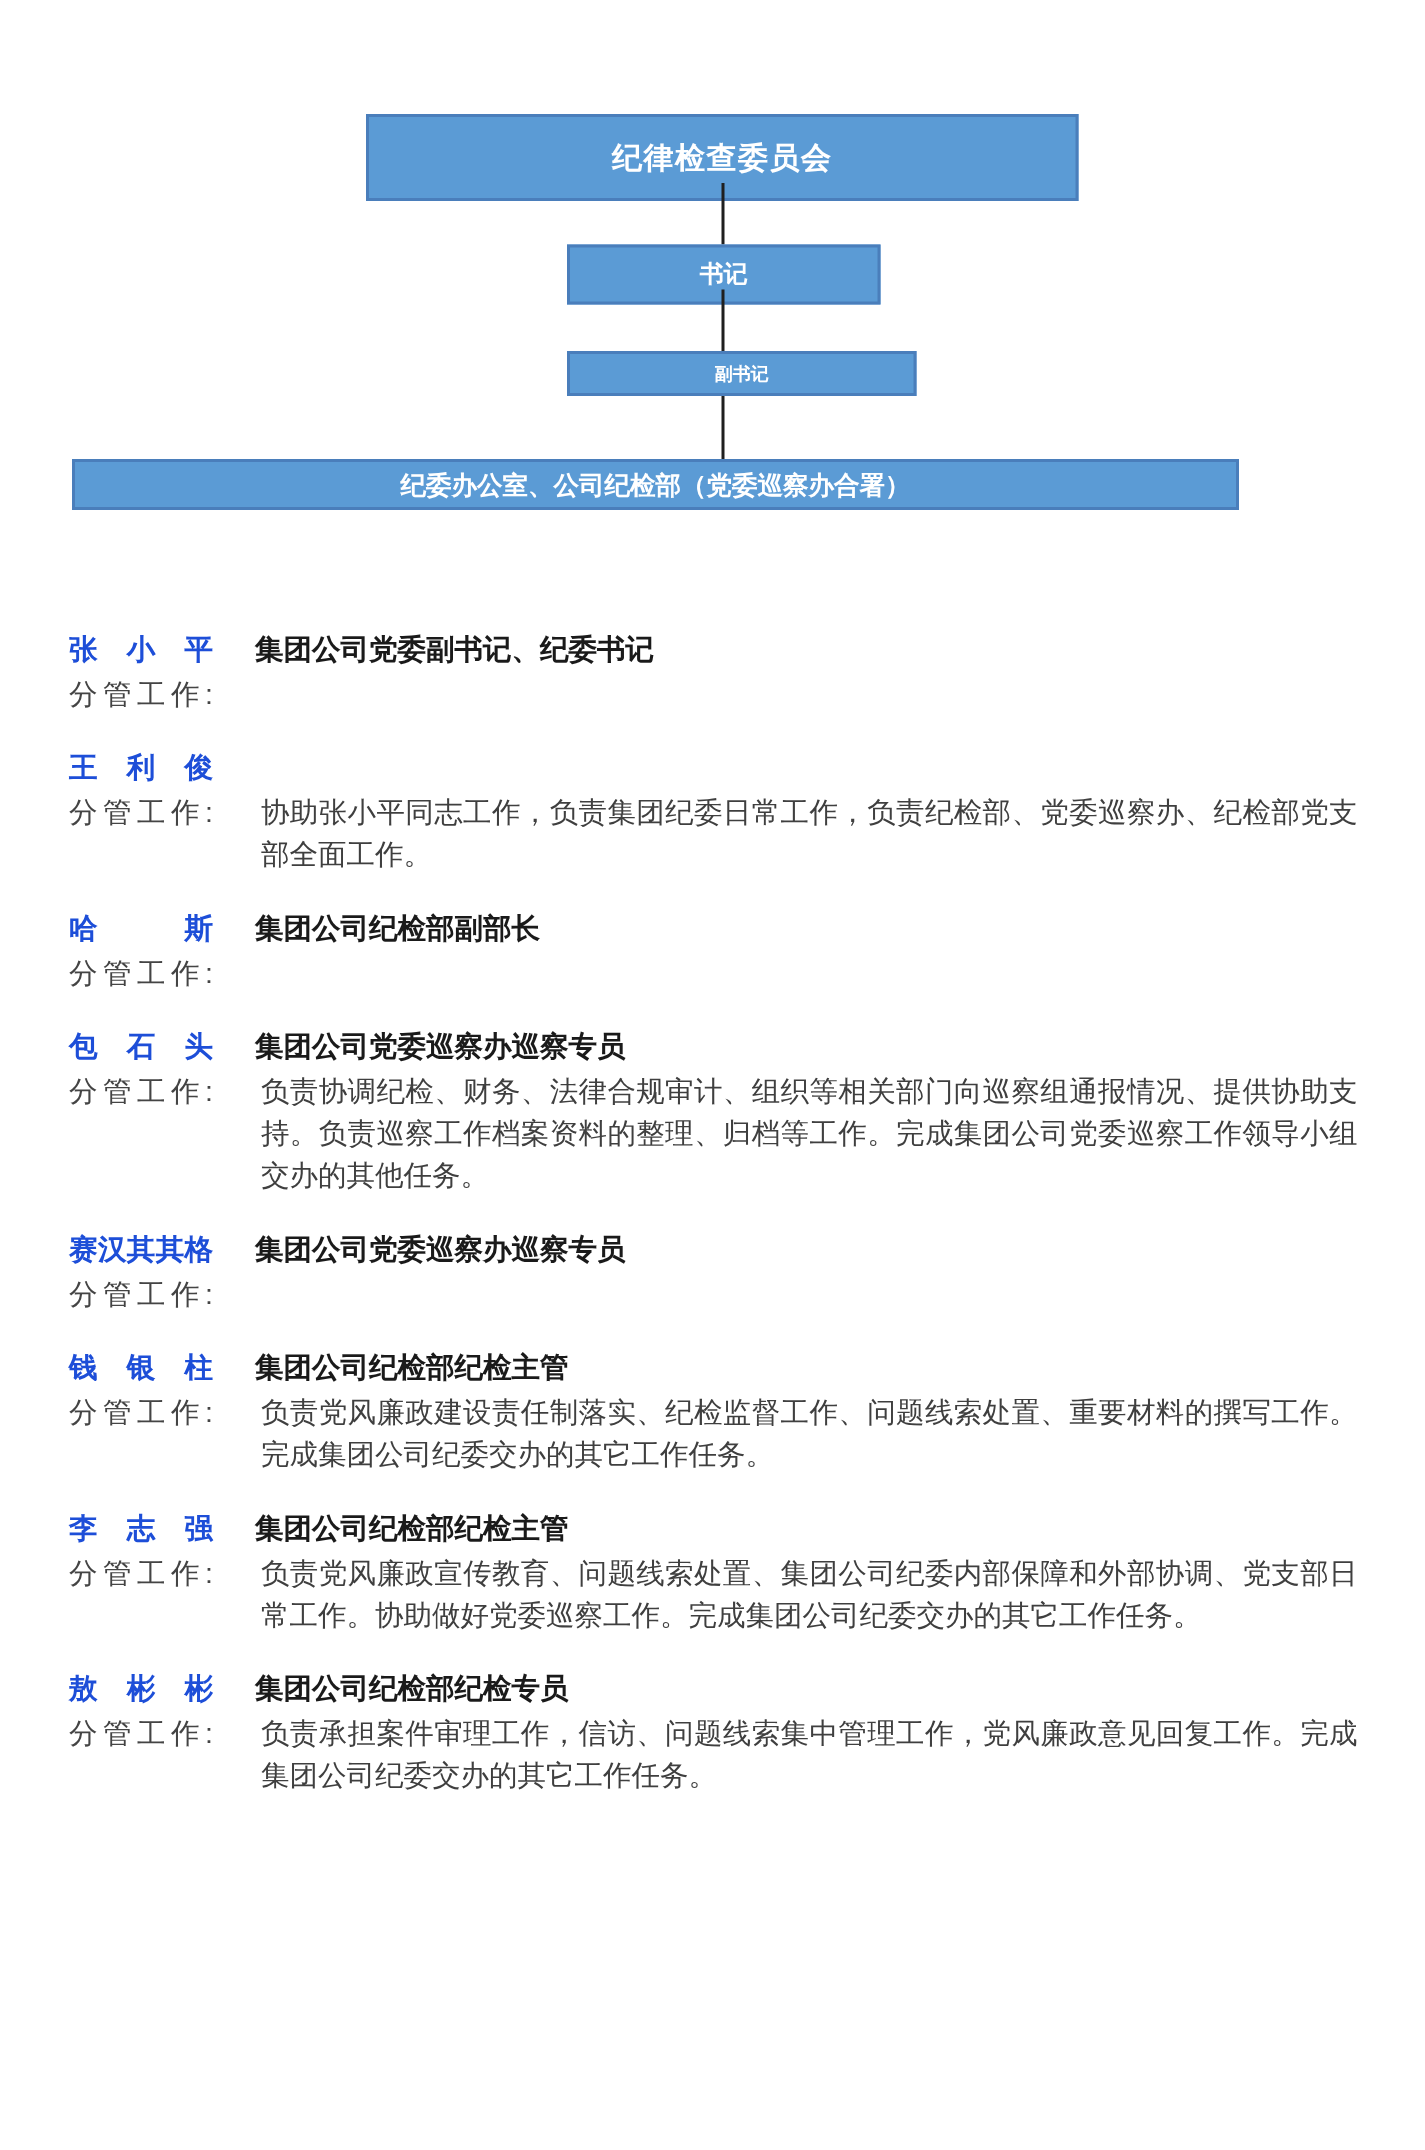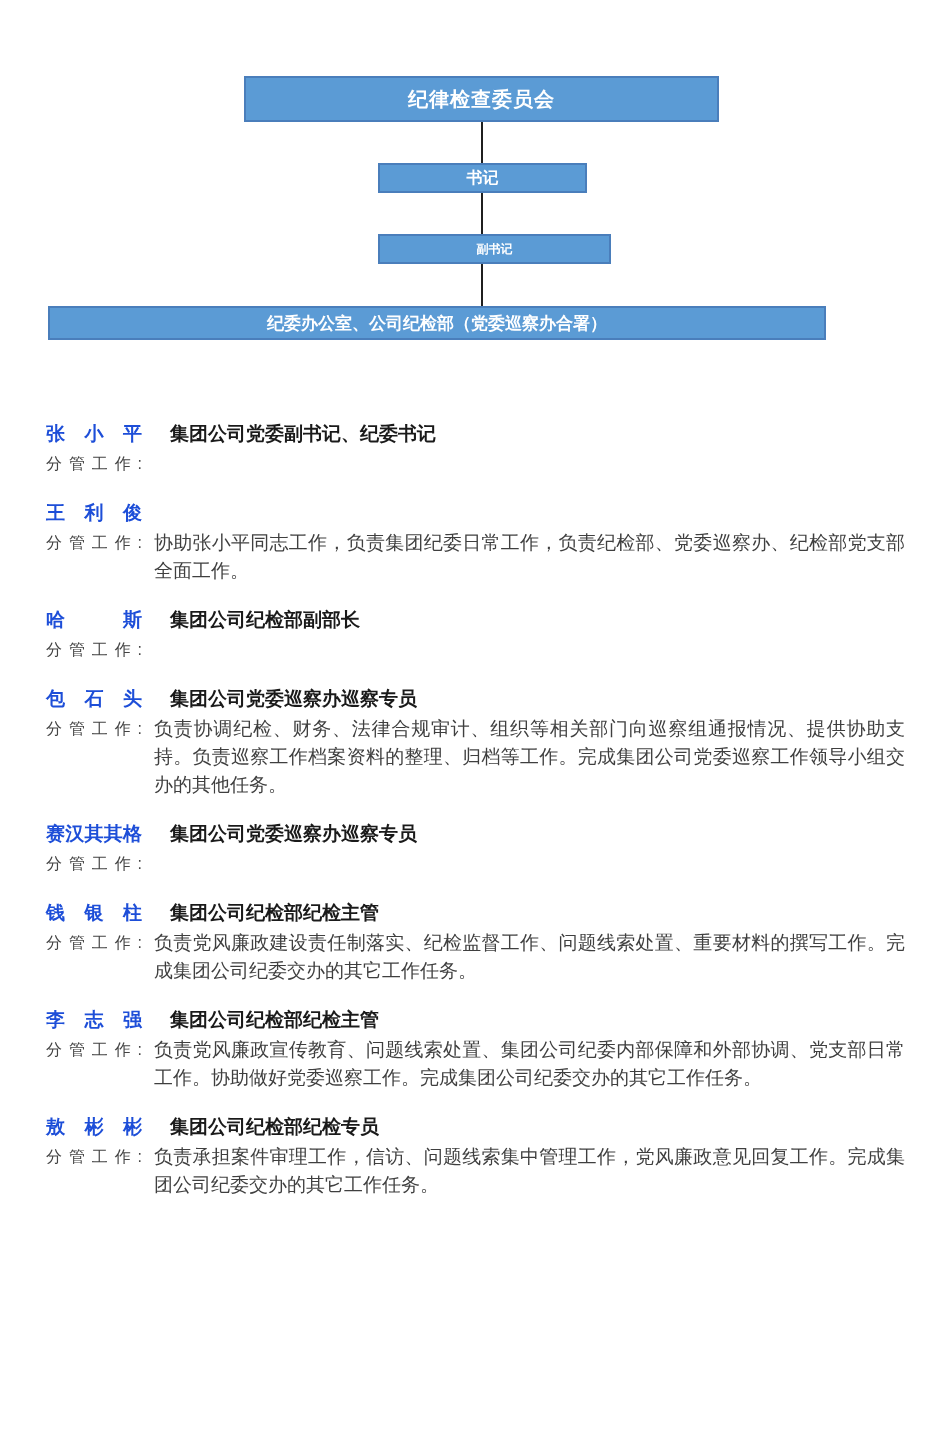--- a/index.html
+++ b/index.html
@@ -27,25 +27,25 @@
     background: #5B9BD5;
     border: 2px solid #4A7EBB;
     color: #ffffff;
     font-weight: bold;
     display: flex;
     align-items: center;
     justify-content: center;
     white-space: nowrap;
   }
   .node-top {
-    left: 244px; top: 76px; width: 475px; height: 46px;
+    left: 244px; top: 76px; width: 475px; height: 58px;
     font-size: 20px; letter-spacing: 1px;
   }
   .node-secretary {
-    left: 378px; top: 163px; width: 209px; height: 30px;
+    left: 378px; top: 163px; width: 209px; height: 40px;
     font-size: 16px;
   }
   .node-deputy {
     left: 378px; top: 234px; width: 233px; height: 30px;
     font-size: 12px;
   }
   .node-bar {
     left: 48px; top: 306px; width: 778px; height: 34px;
     font-size: 17px;
   }
@@ -86,22 +86,22 @@
     color: #1a1a1a;
     line-height: 28px;
   }
   .duty {
     display: flex;
     align-items: flex-start;
   }
   .duty-label {
     flex: 0 0 96px;
     width: 96px;
-    margin-right: 12px;
-    font-size: 16px;
+    margin-right: 32px;
+    font-size: 19px;
     color: #444444;
     line-height: 28px;
     text-align: justify;
     text-align-last: justify;
   }
   .desc {
     flex: 1;
     margin: 0;
     font-size: 19px;
     color: #3f3f3f;

